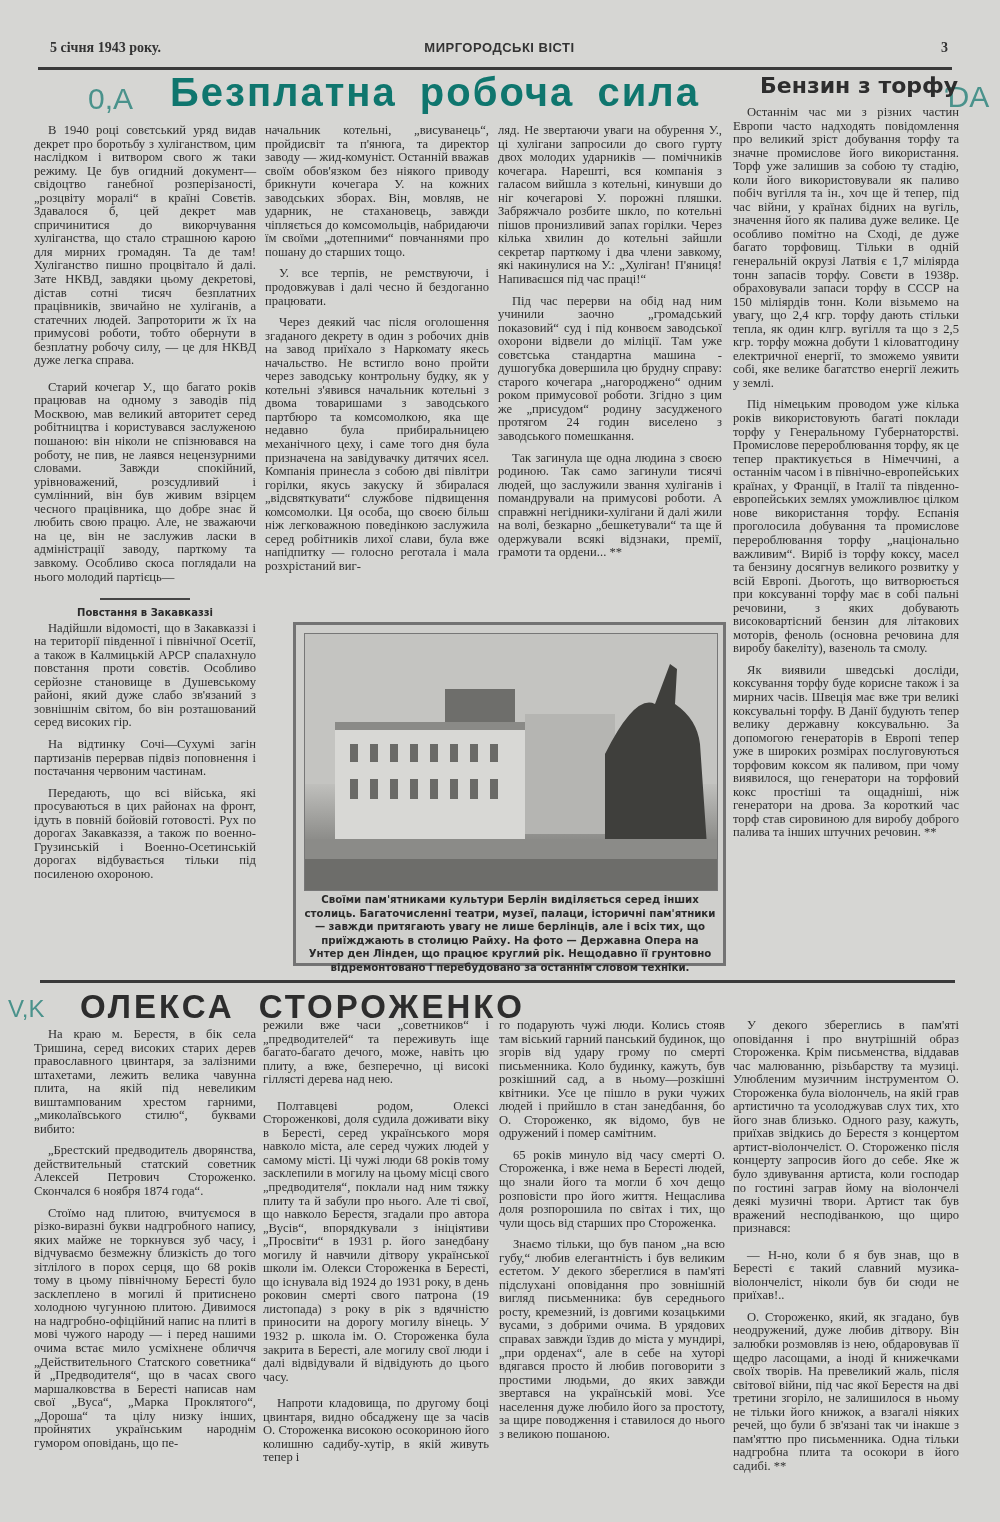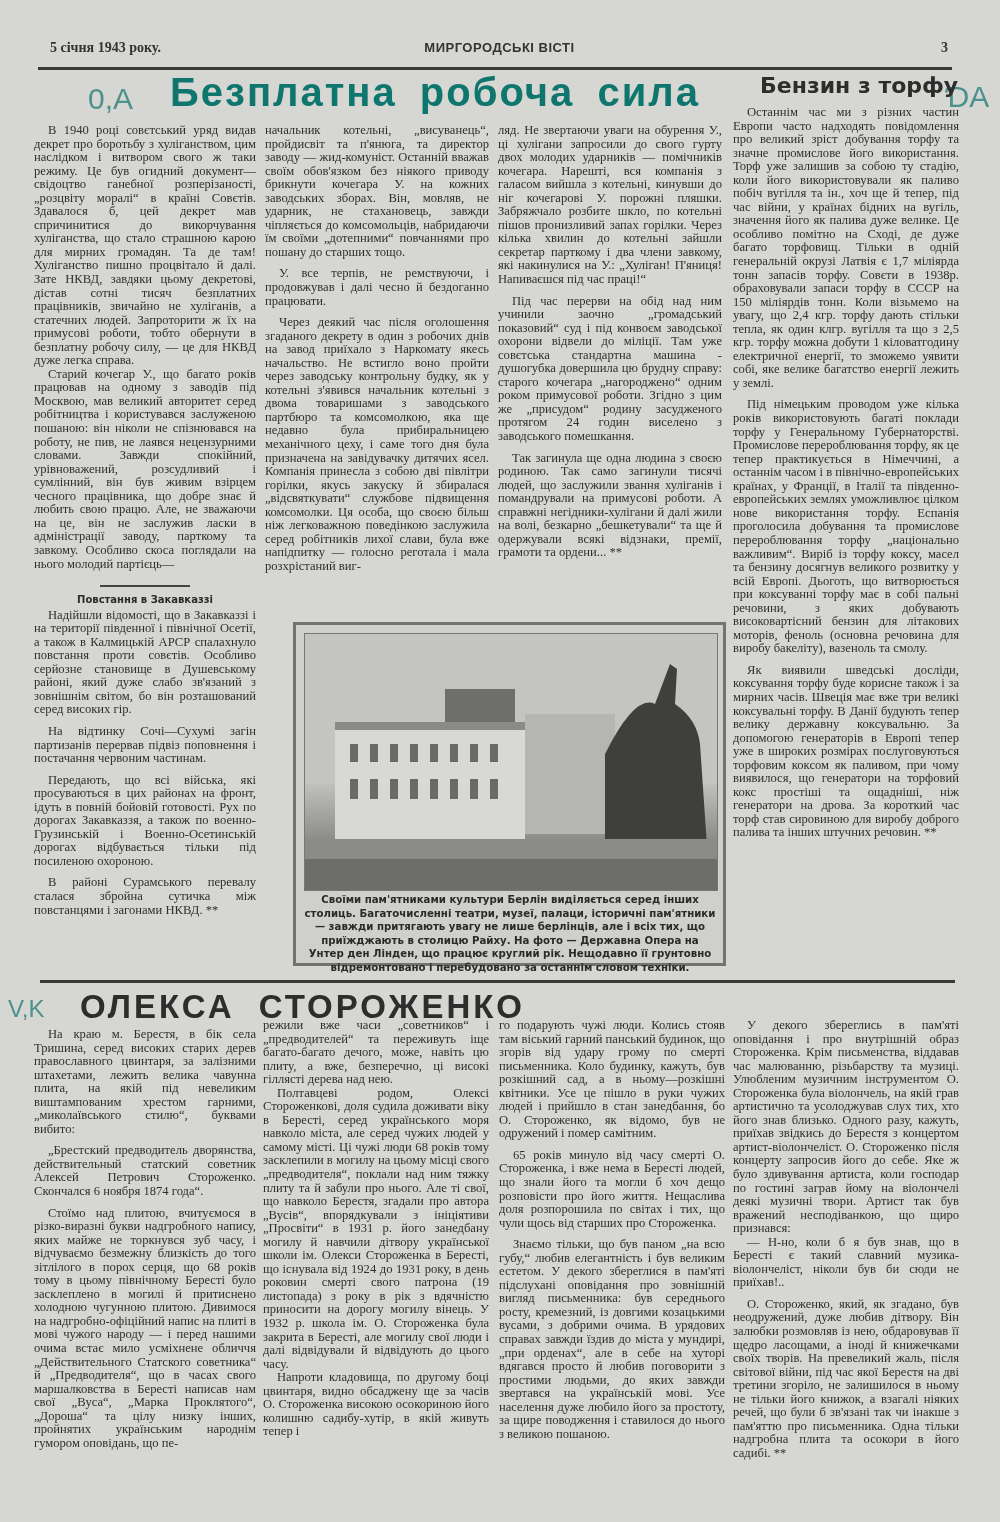--- a/index.html
+++ b/index.html
@@ -14,21 +14,21 @@
   .masthead { position: absolute; top: 40px; left: 47px; right: 48px; height: 22px; font-size: 14px; font-weight: bold; color: #333; }
   .masthead .date { position: absolute; left: 3px; top: 0; }
   .masthead .paper-name { position: absolute; left: 0; right: 0; top: 0; text-align: center; font-family: "Liberation Sans", sans-serif; font-size: 13px; letter-spacing: 0.5px; }
   .masthead .page-no { position: absolute; right: 4px; top: 0; }
   .rule { position: absolute; height: 3px; background: #3a3a3a; }
   .pencil { position: absolute; color: #0f766e; font-family: Liberation Sans, sans-serif; font-size: 30px; opacity: 0.7; text-align: center; }
   h1.main-title { position: absolute; top: 70px; left: 170px; margin: 0; font-family: "Liberation Sans", sans-serif; font-size: 40px; font-weight: bold; letter-spacing: 2px; color: #0f766e; word-spacing: 10px; }
   h2.side-title { position: absolute; top: 73px; left: 760px; margin: 0; font-family: "DejaVu Sans", sans-serif; font-size: 22px; font-weight: bold; color: #2d2d2d; }
   .col { position: absolute; font-size: 12.6px; line-height: 13.55px; text-align: justify; color: #2f2f2f; }
   .col p { margin: 0; text-indent: 14px; }
-  .col p + p { margin-top: 0; }
+  .col p + p { margin-top: 13px; }
   .col .gap { margin-top: 8px; }
   .col p.noindent { text-indent: 0; }
   .sub-title { font-family: "DejaVu Sans", sans-serif; font-weight: bold; font-size: 10px; text-align: center; margin: 6px 0 2px 0; color: #2b2b2b; }
   .short-rule { width: 90px; height: 2px; background: #444; margin: 14px auto 6px auto; }
   .photo-box { position: absolute; left: 293px; top: 622px; width: 433px; height: 344px; border: 3px solid #737373; background: #cfcfcc; box-sizing: border-box; }
   .photo { position: absolute; left: 8px; top: 8px; width: 412px; height: 256px; background: linear-gradient(#bdbdba, #c8c8c5 55%, #8d8d8a 80%, #6e6e6b); border: 1px solid #777; overflow: hidden; }
   .caption { position: absolute; left: 8px; top: 268px; width: 412px; font-family: "DejaVu Sans", sans-serif; font-size: 10.2px; line-height: 13.6px; font-weight: bold; text-align: center; color: #2a2a2a; }
   h1.bottom-title { position: absolute; top: 988px; left: 80px; margin: 0; font-family: "Liberation Sans", sans-serif; font-size: 33px; font-weight: bold; letter-spacing: 3px; color: #2d2d2d; word-spacing: 12px; }
 </style>
 </head>
@@ -51,21 +51,20 @@
   <h2 class="side-title">Бензин з торфу</h2>
 
   <div class="col" style="left:34px; top:124px; width:222px;">
     <p>В 1940 році совєтський уряд видав декрет про боротьбу з хуліганством, цим наслідком і витвором свого ж таки режиму. Це був огидний документ—свідоцтво ганебної розперізаності, „розцвіту моралі“ в країні Совєтів. Здавалося б, цей декрет мав спричинитися до викорчування хуліганства, що стало страшною карою для мирних громадян. Та де там! Хуліганство пишно процвітало й далі. Зате НКВД, завдяки цьому декретові, дістав сотні тисяч безплатних працівників, звичайно не хуліганів, а статечних людей. Запроторити ж їх на примусові роботи, тобто обернути в безплатну робочу силу, — це для НКВД дуже легка справа.</p>
     <p>Старий кочегар У., що багато років працював на одному з заводів під Москвою, мав великий авторитет серед робітництва і користувався заслуженою пошаною: він ніколи не спізнювався на роботу, не пив, не лаявся нецензурними словами. Завжди спокійний, урівноважений, розсудливий і сумлінний, він був живим взірцем чесного працівника, що добре знає й любить свою працю. Але, не зважаючи на це, він не заслужив ласки в адміністрації заводу, парткому та завкому. Особливо скоса поглядали на нього молодий партієць—</p>
     <div class="short-rule"></div>
     <div class="sub-title">Повстання в Закавказзі</div>
     <p>Надійшли відомості, що в Закавказзі і на території південної і північної Осетії, а також в Калмицькій АРСР спалахнуло повстання проти совєтів. Особливо серйозне становище в Душевському районі, який дуже слабо зв'язаний з зовнішнім світом, бо він розташований серед високих гір.</p>
     <p class="gap">На відтинку Сочі—Сухумі загін партизанів перервав підвіз поповнення і постачання червоним частинам.</p>
     <p class="gap">Передають, що всі війська, які просуваються в цих районах на фронт, ідуть в повній бойовій готовості. Рух по дорогах Закавказзя, а також по военно-Грузинській і Военно-Осетинській дорогах відбувається тільки під посиленою охороною.</p>
-    <p class="gap">В районі Сурамського перевалу сталася збройна сутичка між повстанцями і загонами НКВД. **</p>
   </div>
 
   <div class="col" style="left:265px; top:124px; width:224px;">
     <p class="noindent">начальник котельні, „висуванець“, пройдисвіт та п'янюга, та директор заводу — жид-комуніст. Останній вважав своїм обов'язком без ніякого приводу брикнути кочегара У. на кожних заводських зборах. Він, мовляв, не ударник, не стахановець, завжди чіпляється до комсомольців, набридаючи їм своїми „дотепними“ повчаннями про пошану до старших тощо.</p>
     <p class="gap">У. все терпів, не ремствуючи, і продовжував і далі чесно й бездоганно працювати.</p>
     <p class="gap">Через деякий час після оголошення згаданого декрету в один з робочих днів на завод приїхало з Наркомату якесь начальство. Не встигло воно пройти через заводську контрольну будку, як у котельні з'явився начальник котельні з двома товаришами з заводського партбюро та комсомолкою, яка ще недавно була прибиральницею механічного цеху, і саме того дня була призначена на завідувачку дитячих ясел. Компанія принесла з собою дві півлітри горілки, якусь закуску й збиралася „відсвяткувати“ службове підвищення комсомолки. Ця особа, що своєю більш ніж легковажною поведінкою заслужила серед робітників лихої слави, була вже напідпитку — голосно реготала і мала розхрістаний виг-</p>
   </div>
 
   <div class="col" style="left:498px; top:124px; width:224px;">
     <p class="noindent">ляд. Не звертаючи уваги на обурення У., ці хулігани запросили до свого гурту двох молодих ударників — помічників кочегара. Нарешті, вся компанія з галасом вийшла з котельні, кинувши до ніг кочегарові У. порожні пляшки. Забряжчало розбите шкло, по котельні пішов пронизливий запах горілки. Через кілька хвилин до котельні зайшли секретар парткому і два члени завкому, які накинулися на У.: „Хуліган! П'яниця! Напиваєшся під час праці!“</p>

